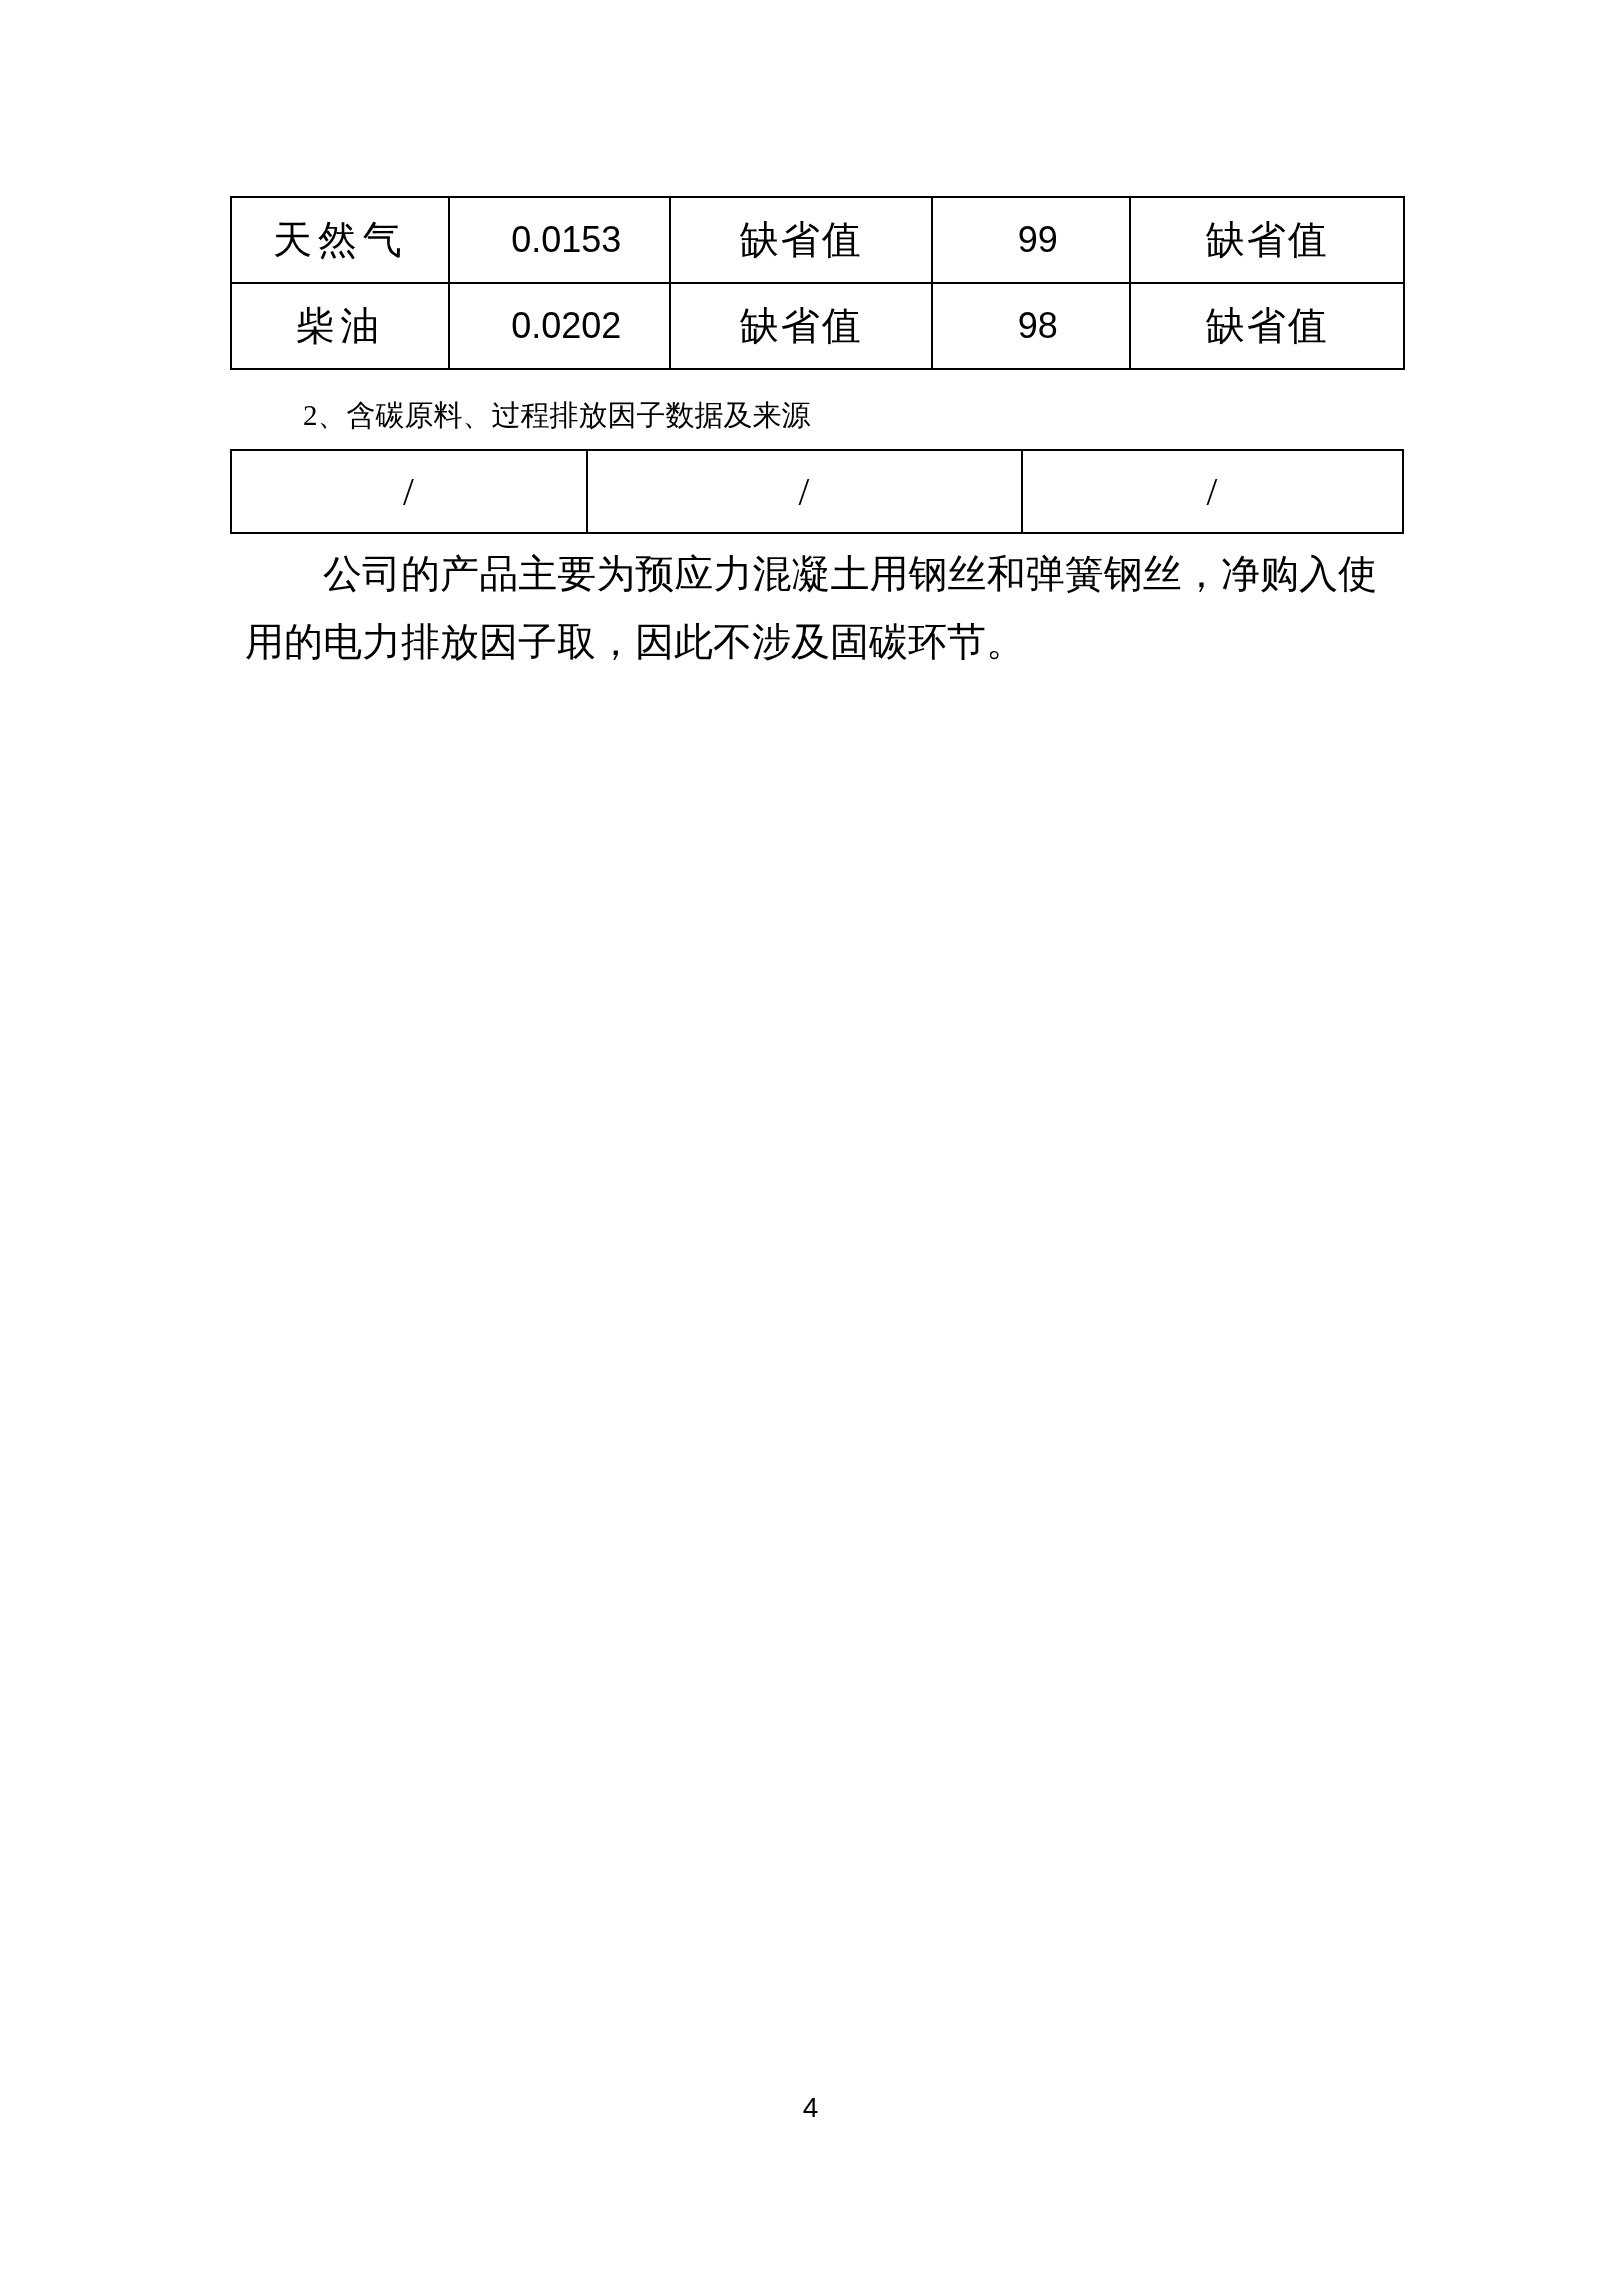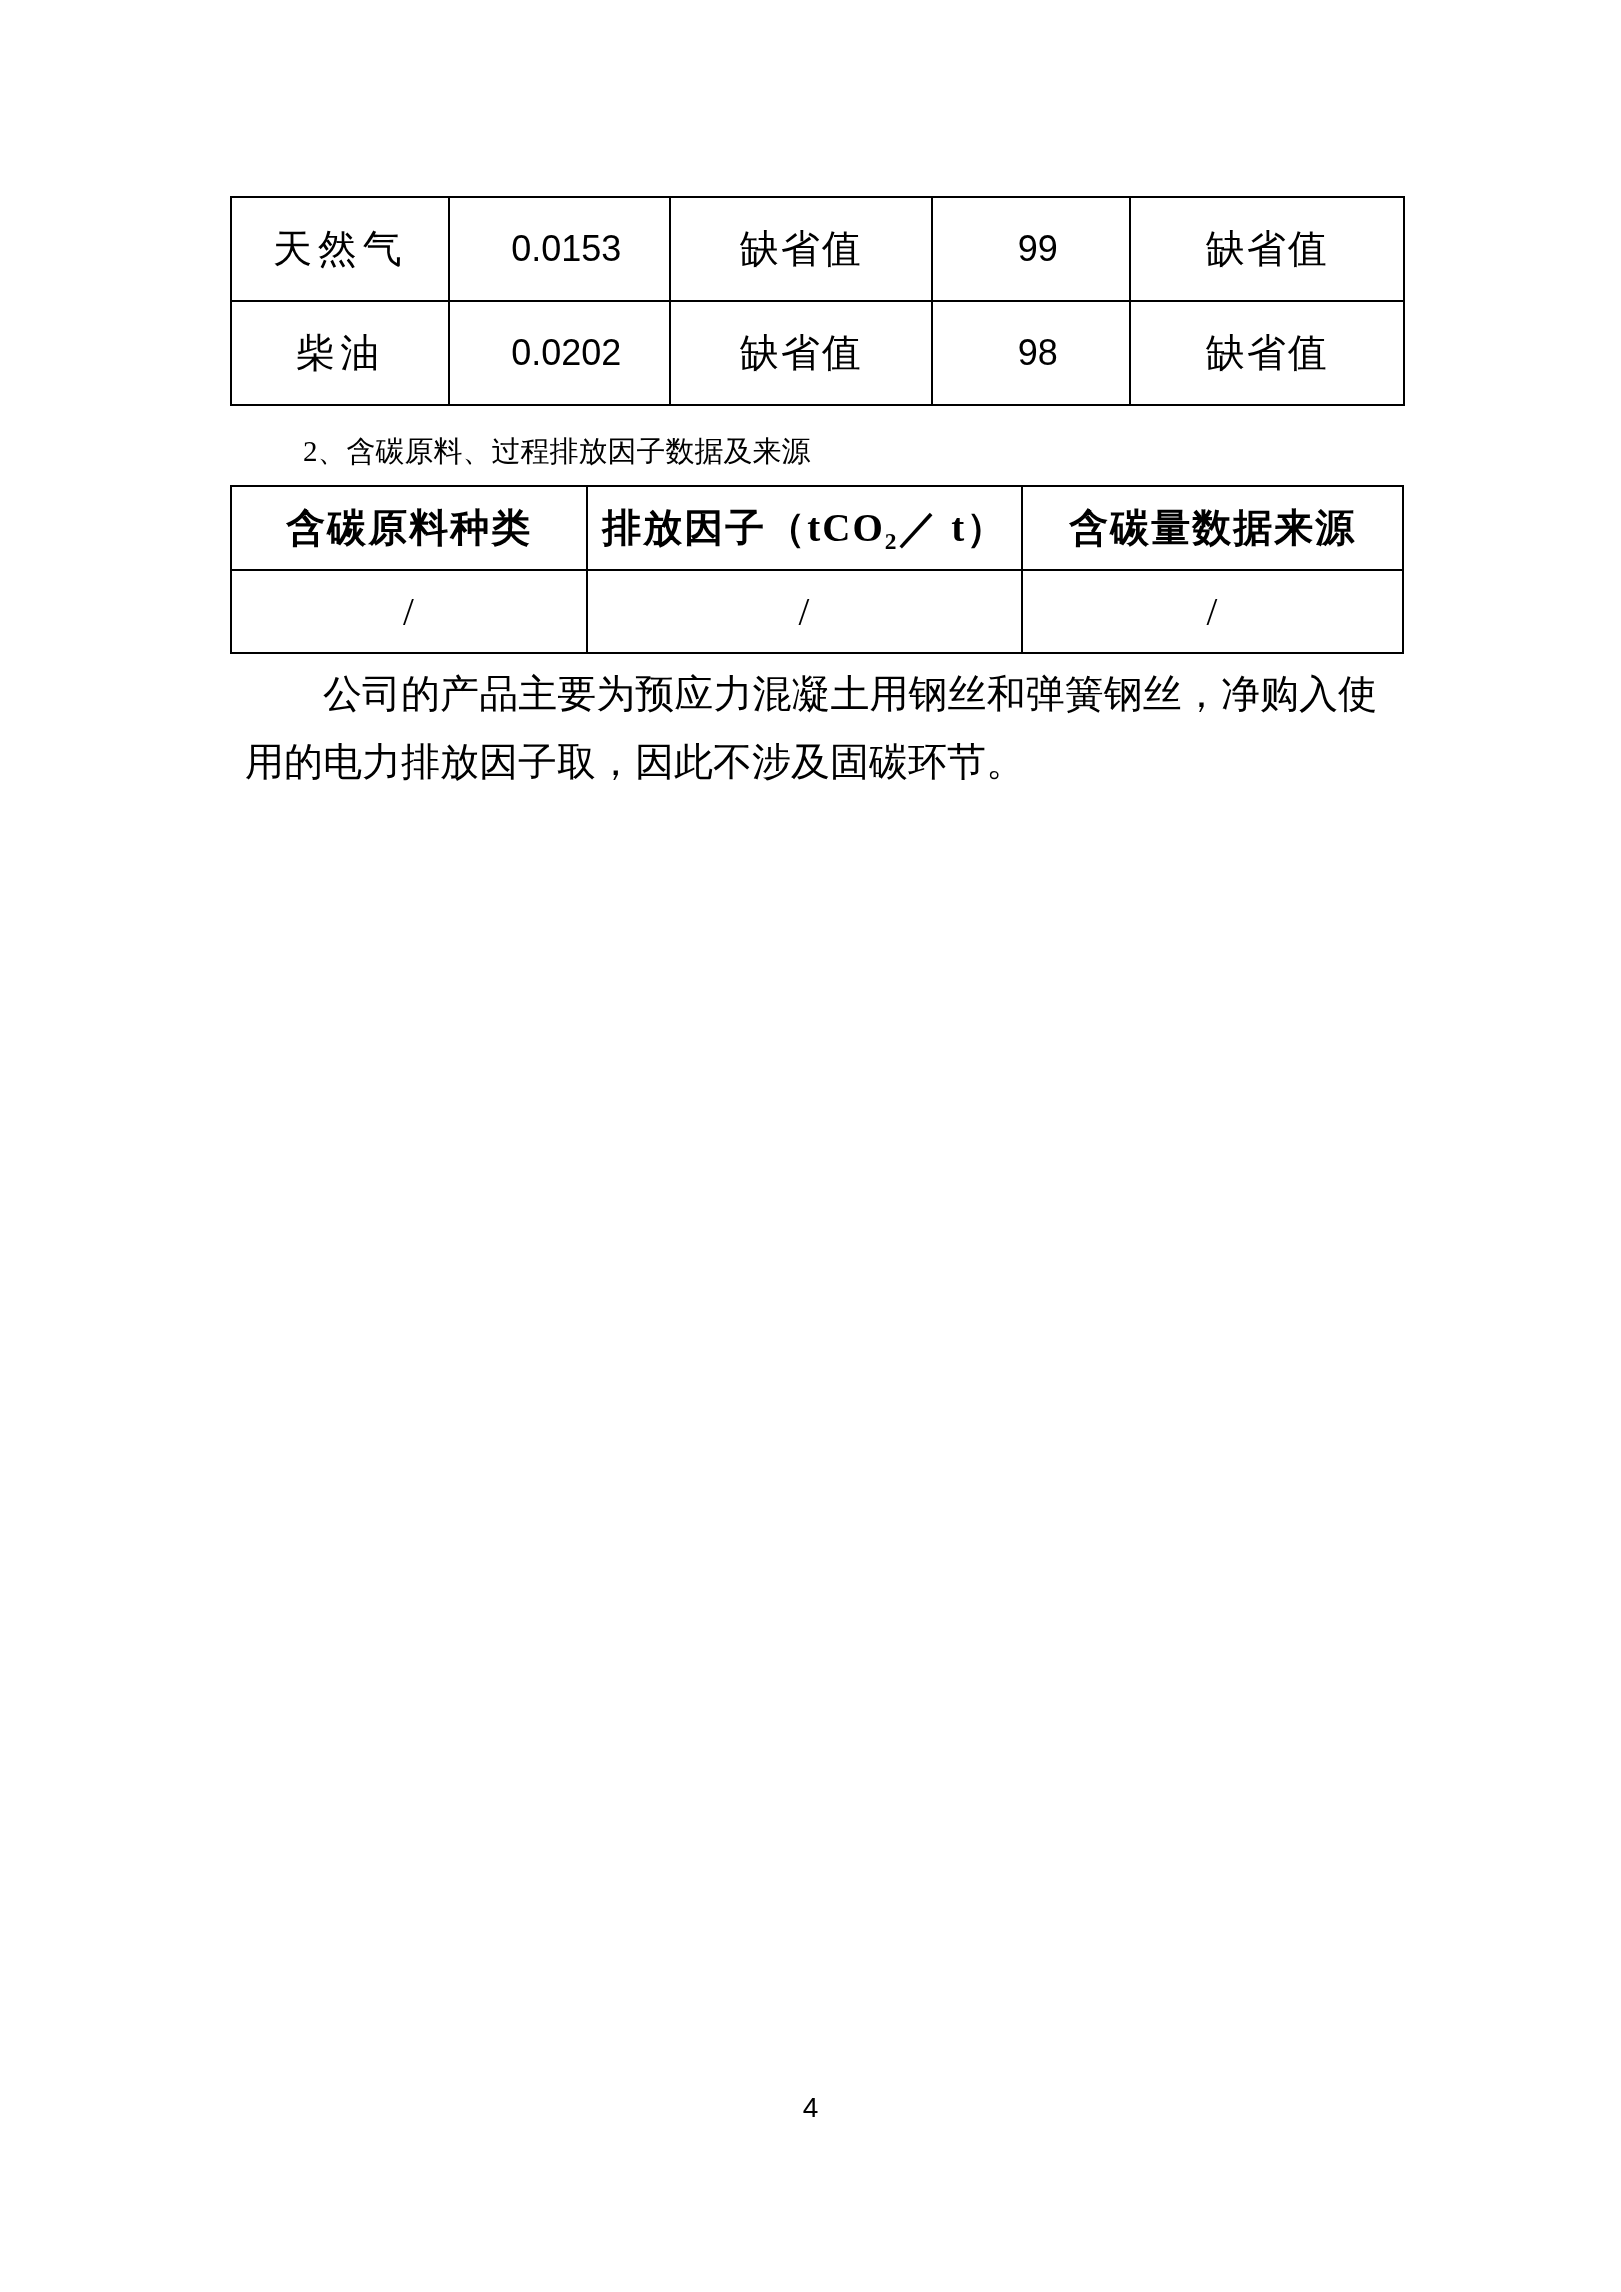--- a/index.html
+++ b/index.html
@@ -30,21 +30,21 @@
   td, th {
     border: 2px solid #000000;
     text-align: center;
     vertical-align: middle;
     font-size: 39px;
     letter-spacing: 2px;
     font-weight: normal;
     overflow: hidden;
   }
   .t1 { margin-top: 196px; }
-  .t1 td { height: 104px; border-radius: 32px; }
+  .t1 td { height: 86px; border-radius: 32px; }
   .t1 .fuel { letter-spacing: 5.9px; }
   .num {
     font-family: "Liberation Sans", "DejaVu Sans", sans-serif;
     font-size: 36px;
     letter-spacing: 0;
     padding-left: 13px;
   }
   .t2 th { height: 84px; font-weight: bold; letter-spacing: 2px; }
   .t2 td { height: 83px; }
   .heading {
@@ -114,25 +114,20 @@
     <div class="heading">2、含碳原料、过程排放因子数据及来源</div>
 
     <table class="t2">
       <colgroup>
         <col style="width:356px">
           <col style="width:435px">
           <col style="width:381px">
       </colgroup>
       <tbody>
         <tr>
-          <th>含碳原料种类</th>
-          <th><span>排放因子（tCO</span><sub>2</sub><span>／ t）</span></th>
-          <th>含碳量数据来源</th>
-        </tr>
-        <tr>
           <td>/</td>
           <td>/</td>
           <td>/</td>
         </tr>
       </tbody>
     </table>
 
 
 
 

